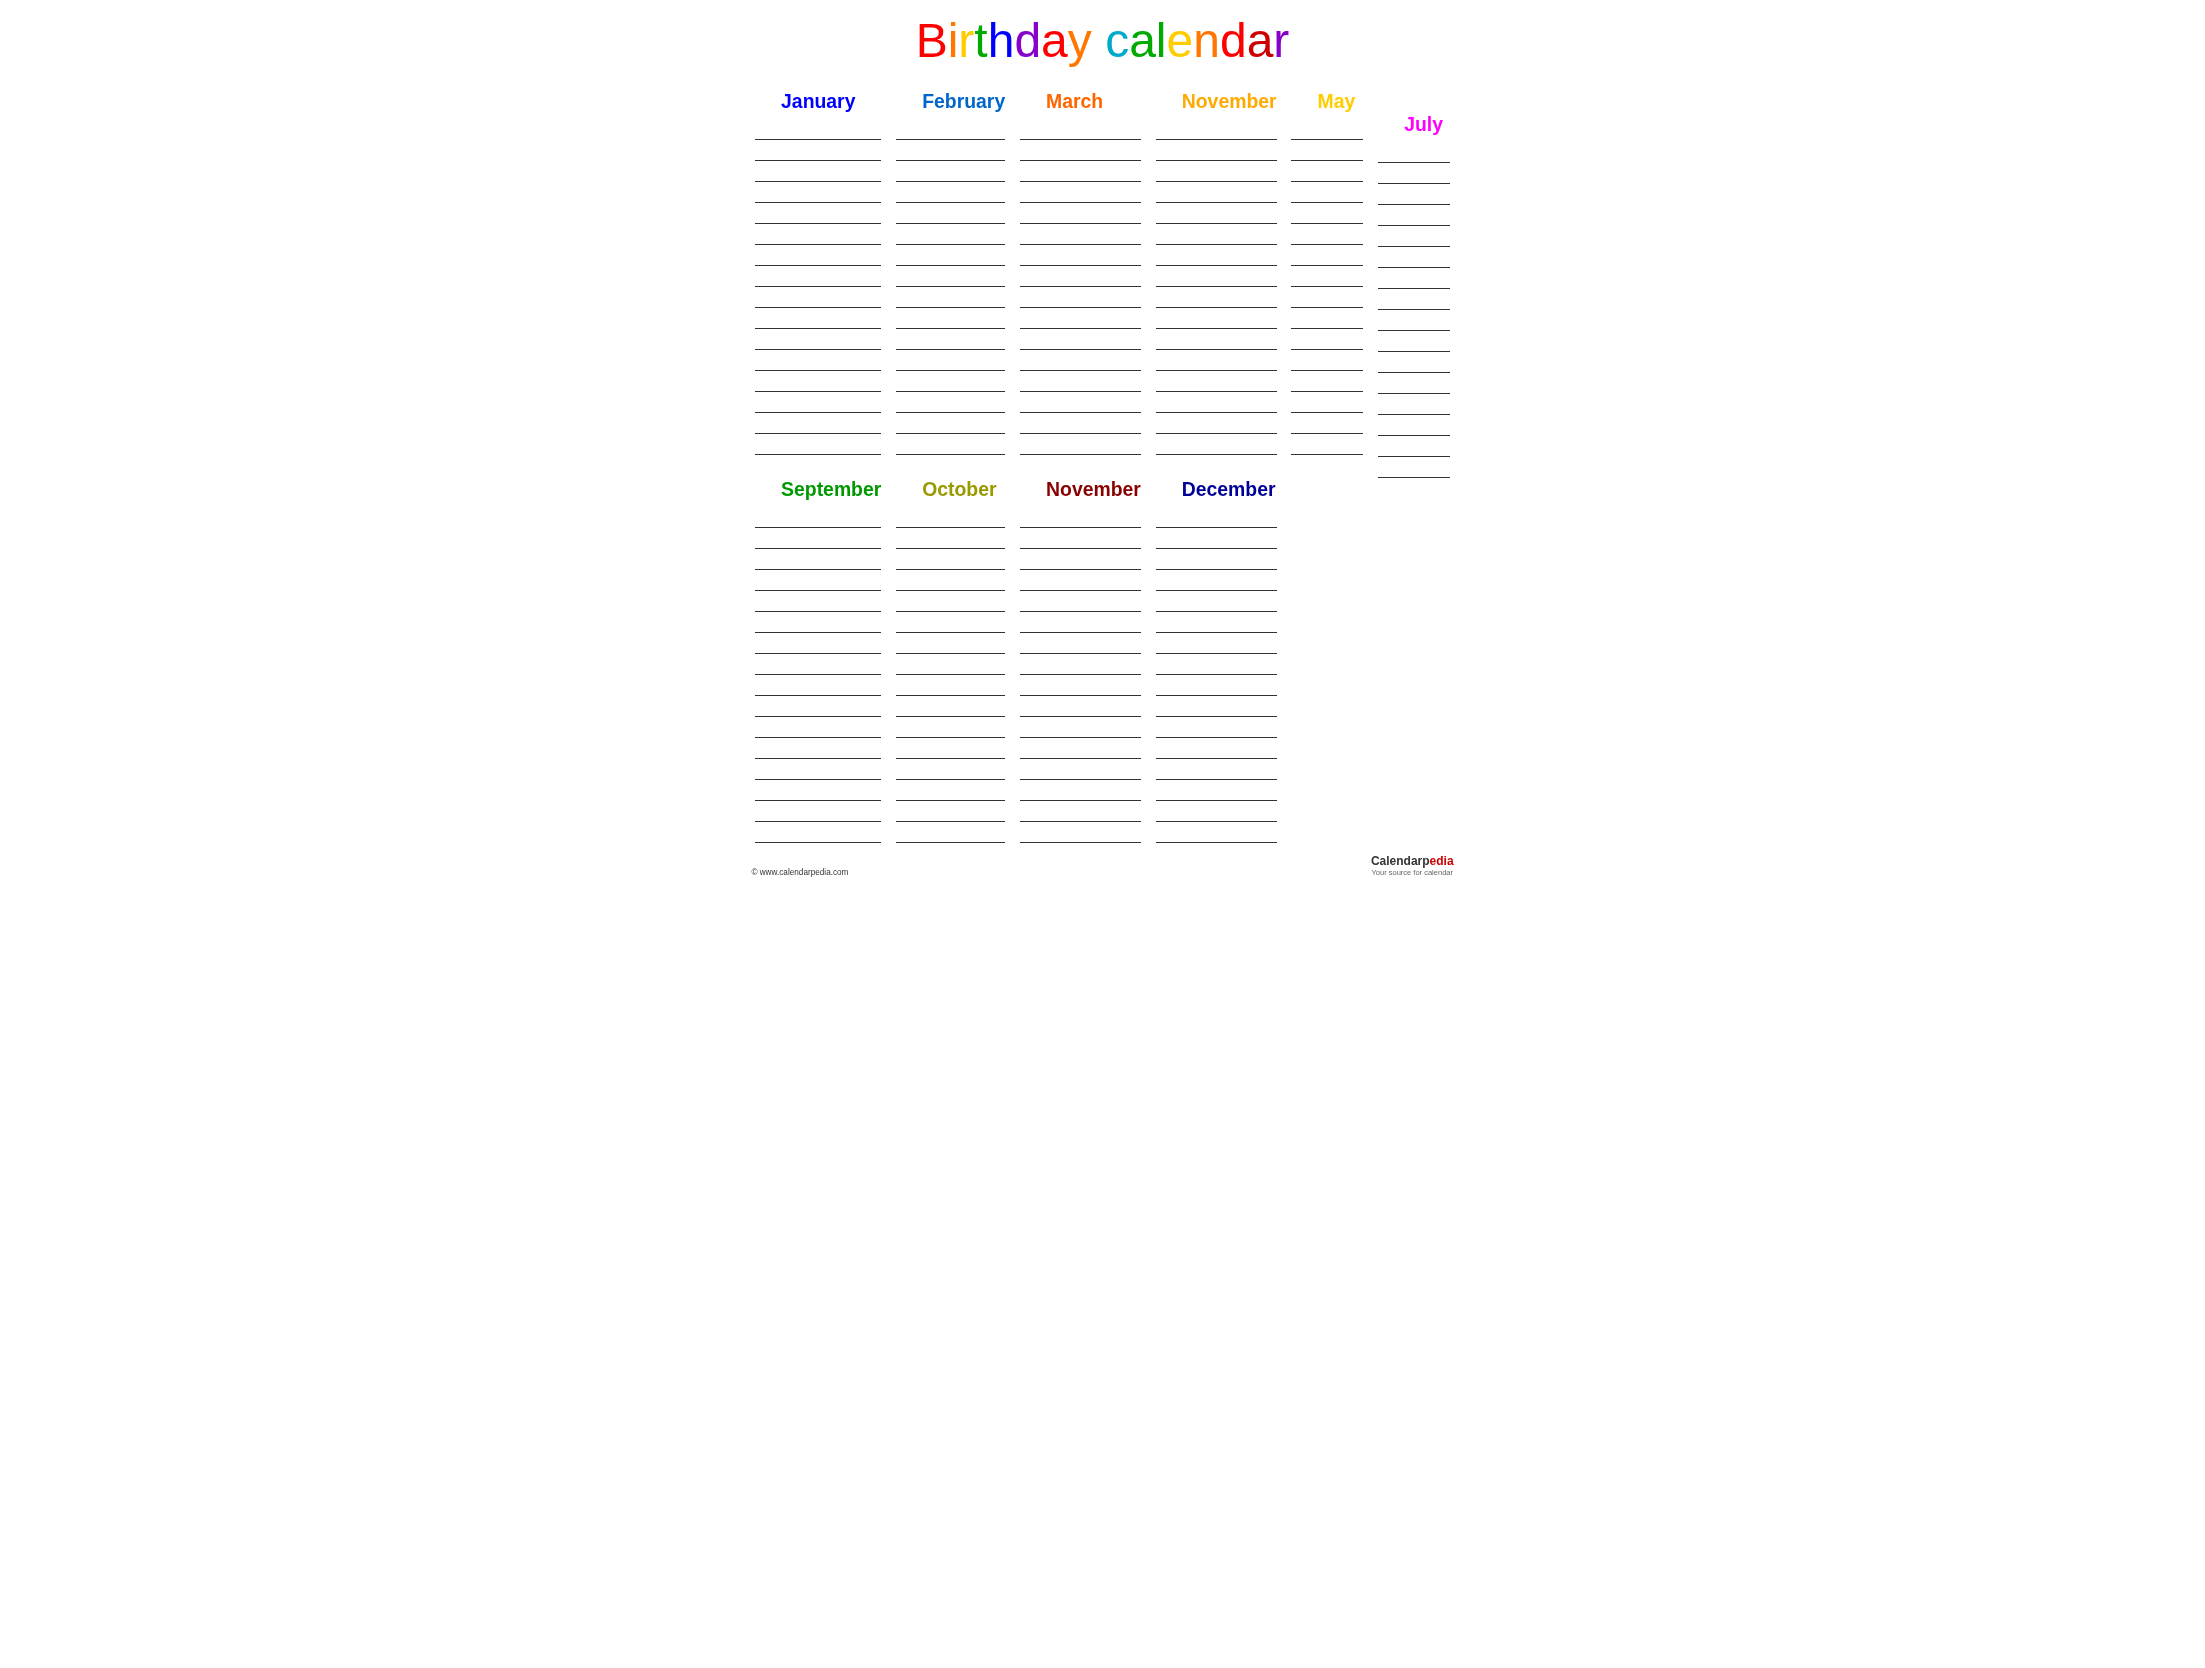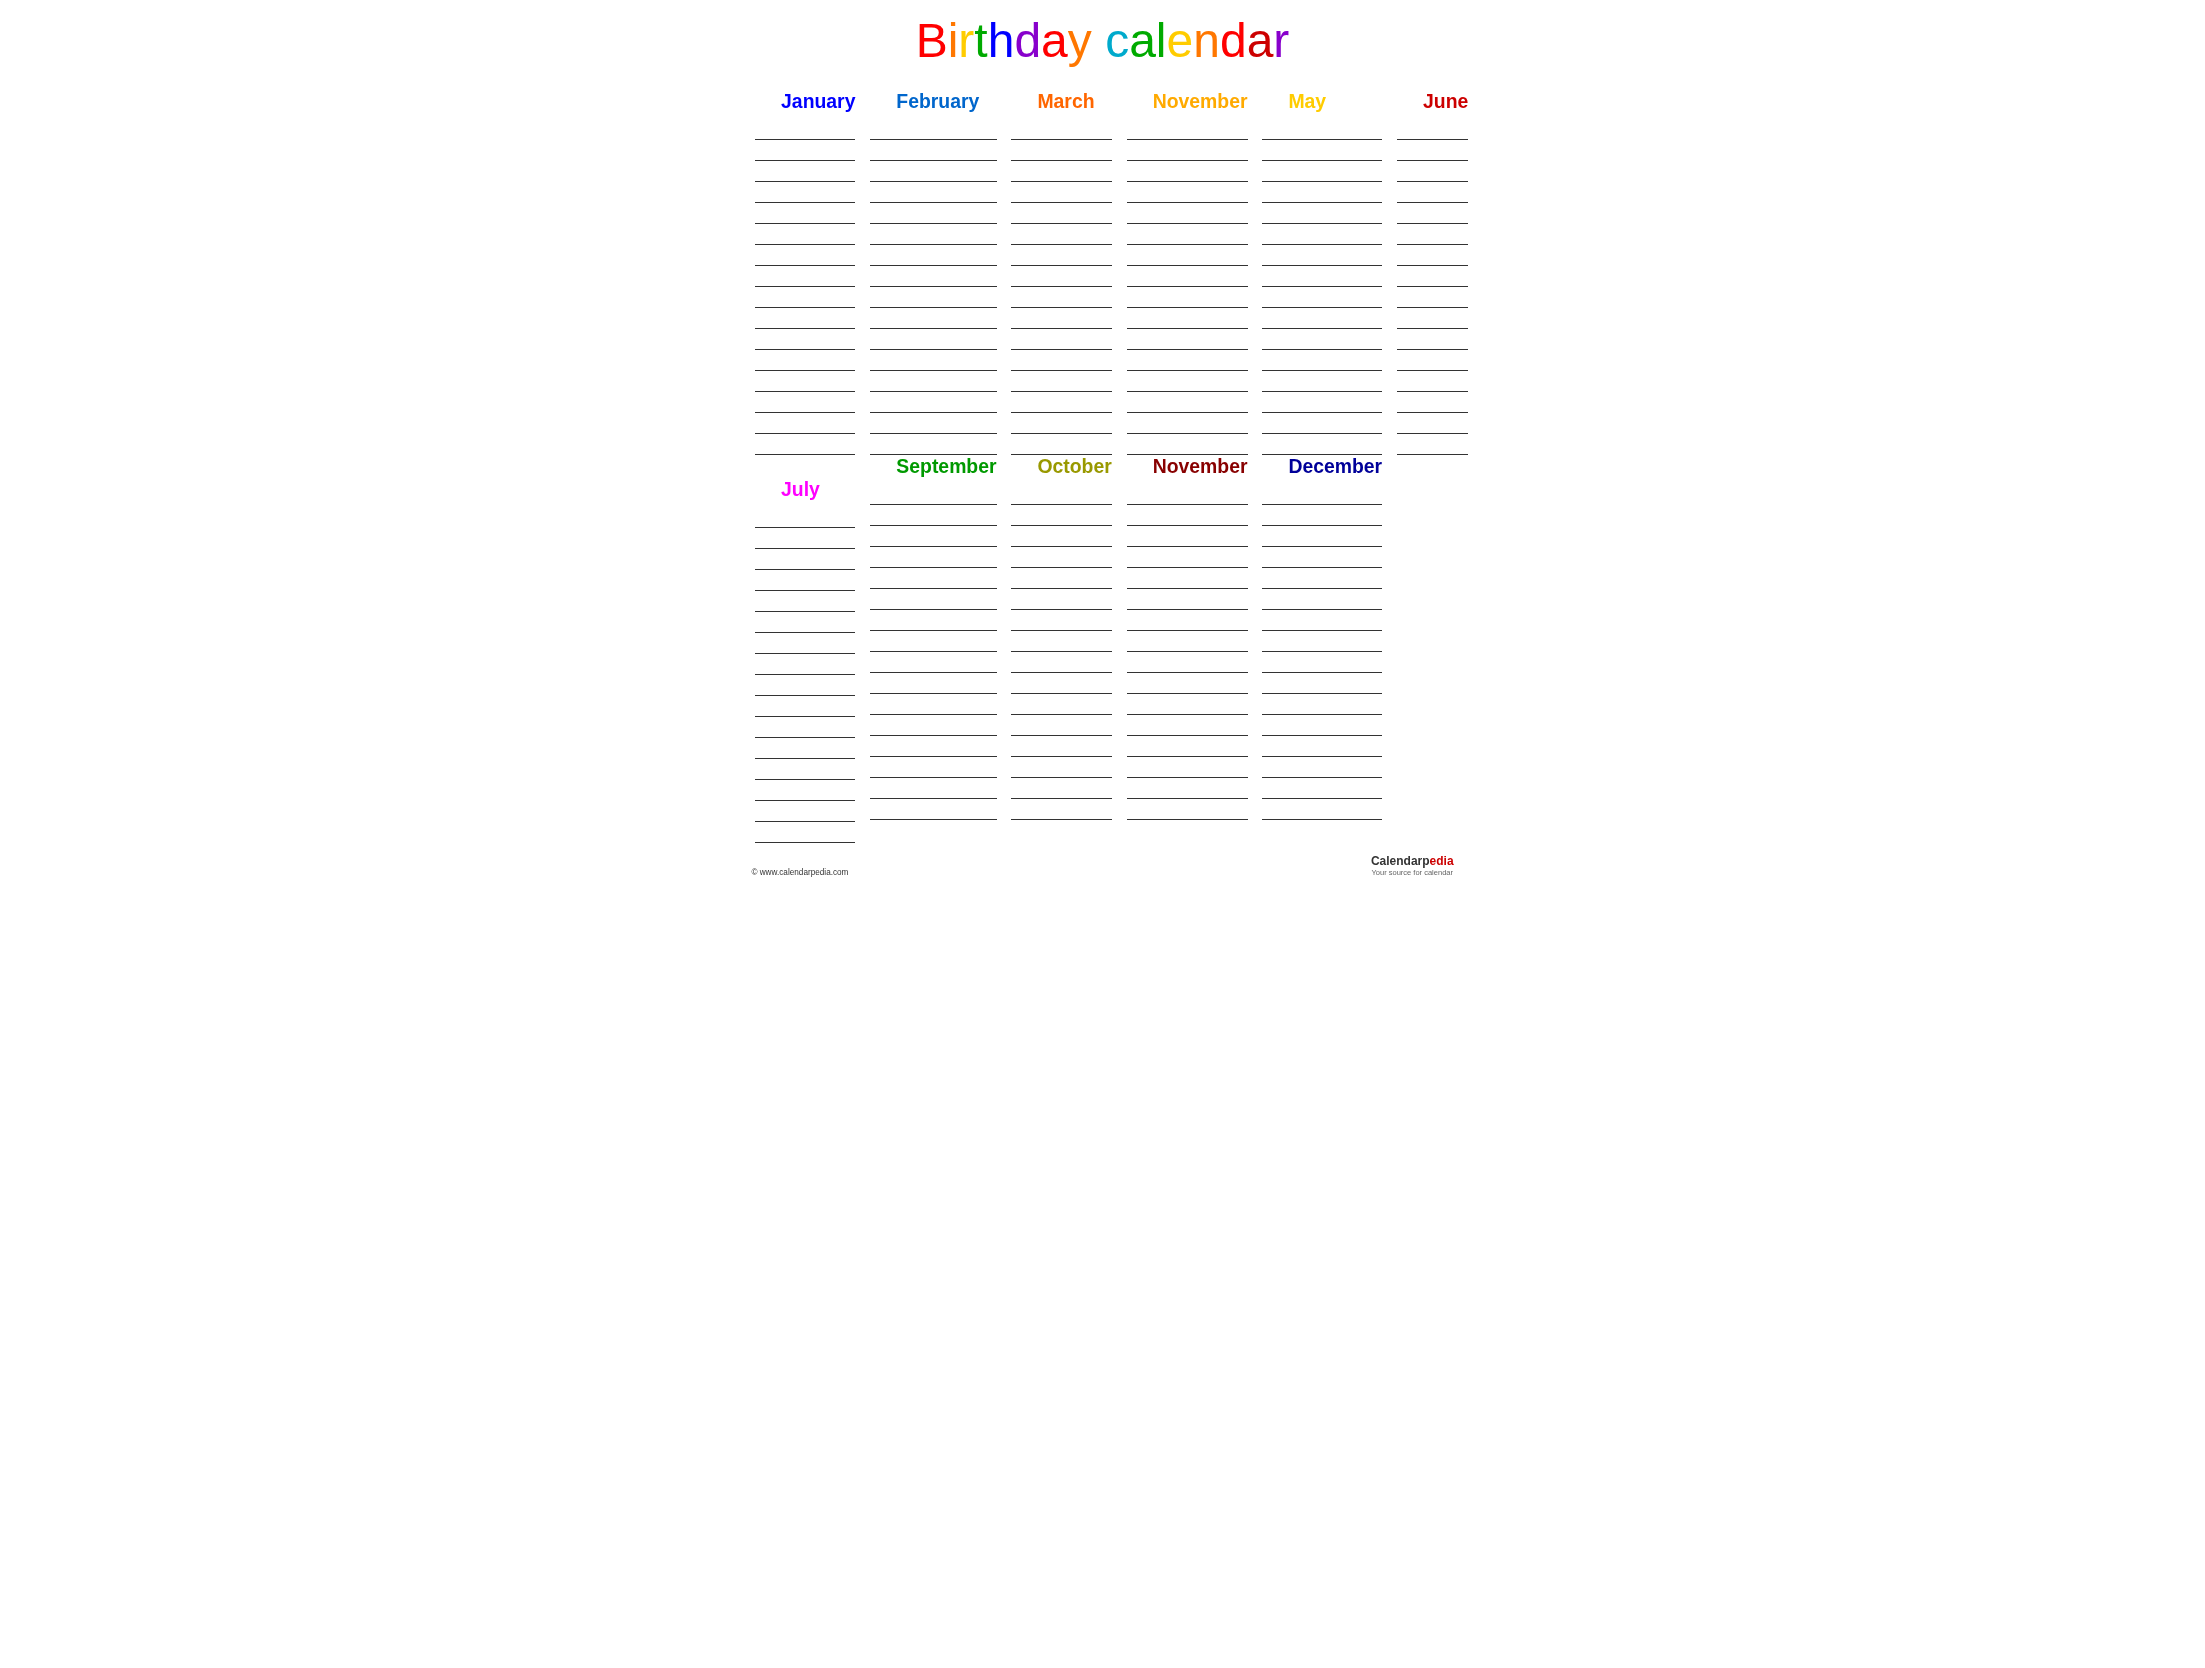--- a/index.html
+++ b/index.html
@@ -186,41 +186,20 @@
         <div class="line"></div>
         <div class="line"></div>
         <div class="line"></div>
         <div class="line"></div>
         <div class="line"></div>
         <div class="line"></div>
         <div class="line"></div>
         <div class="line"></div>
       </div>
     </div>
-    <div class="month-section">
-      <div class="month-name" style="color: rgb(204, 0, 0);">June</div>
-      <div class="lines-container">
-        <div class="line"></div>
-        <div class="line"></div>
-        <div class="line"></div>
-        <div class="line"></div>
-        <div class="line"></div>
-        <div class="line"></div>
-        <div class="line"></div>
-        <div class="line"></div>
-        <div class="line"></div>
-        <div class="line"></div>
-        <div class="line"></div>
-        <div class="line"></div>
-        <div class="line"></div>
-        <div class="line"></div>
-        <div class="line"></div>
-        <div class="line"></div>
-      </div>
-    </div>
     <div class="month-section" style="margin-top: 22.4px;">
       <div class="month-name" style="color: rgb(255, 0, 255);">July</div>
       <div class="lines-container">
         <div class="line"></div>
         <div class="line"></div>
         <div class="line"></div>
         <div class="line"></div>
         <div class="line"></div>
         <div class="line"></div>
         <div class="line"></div>

